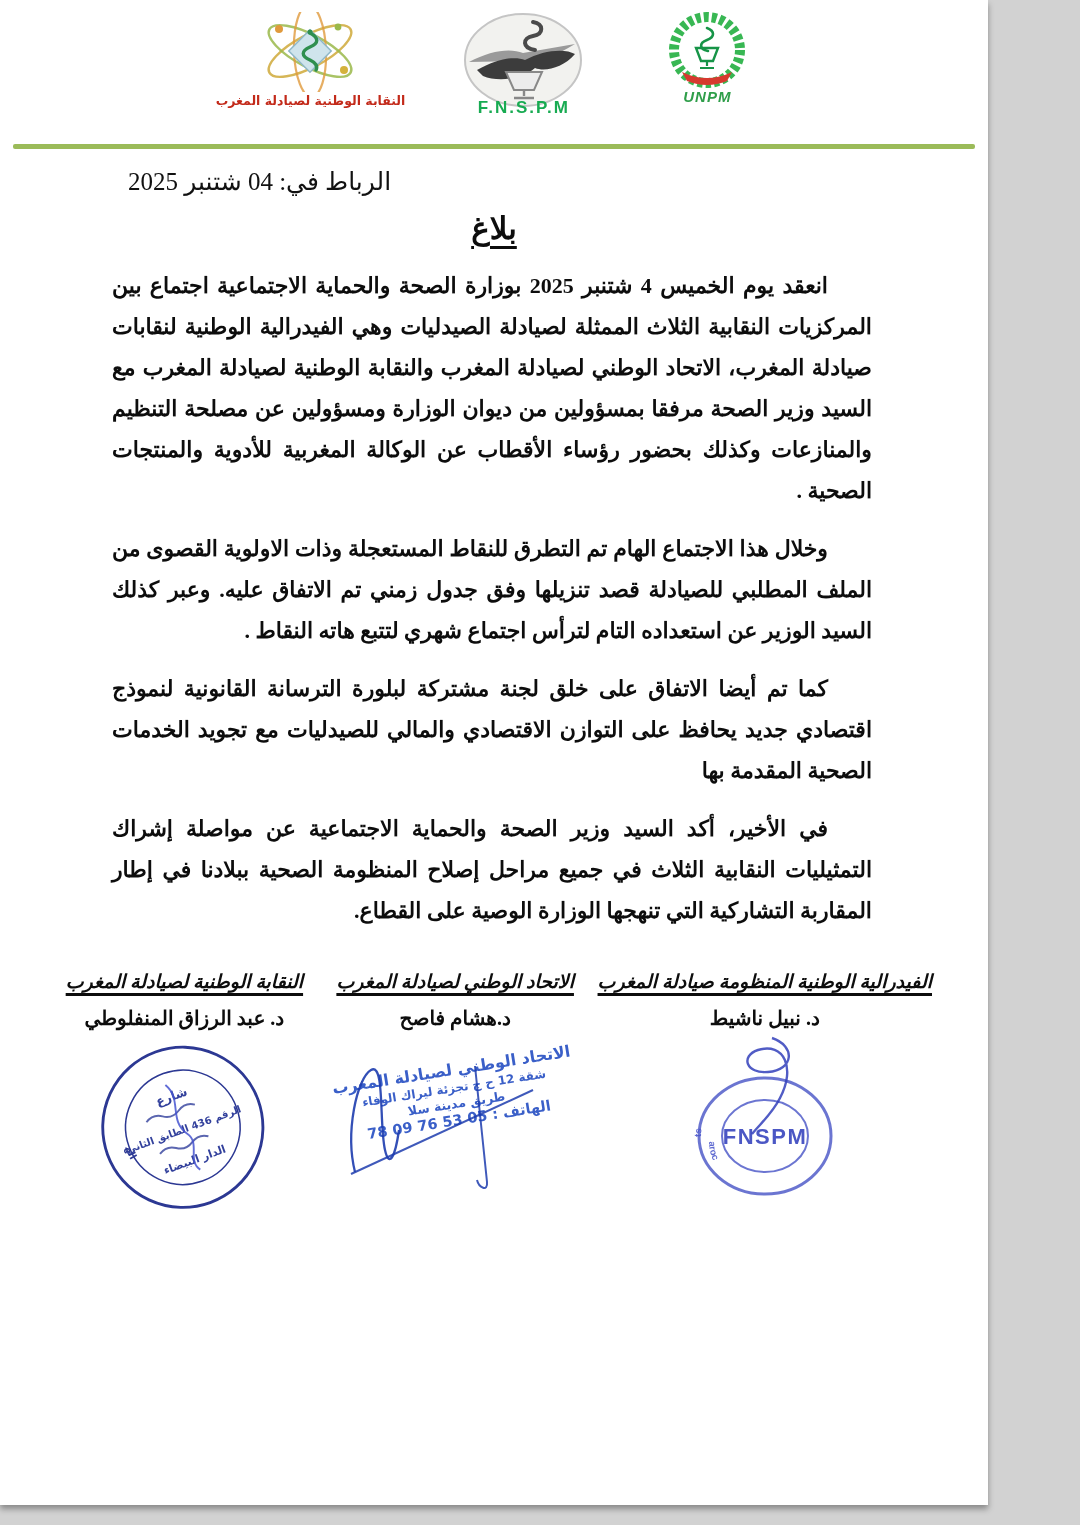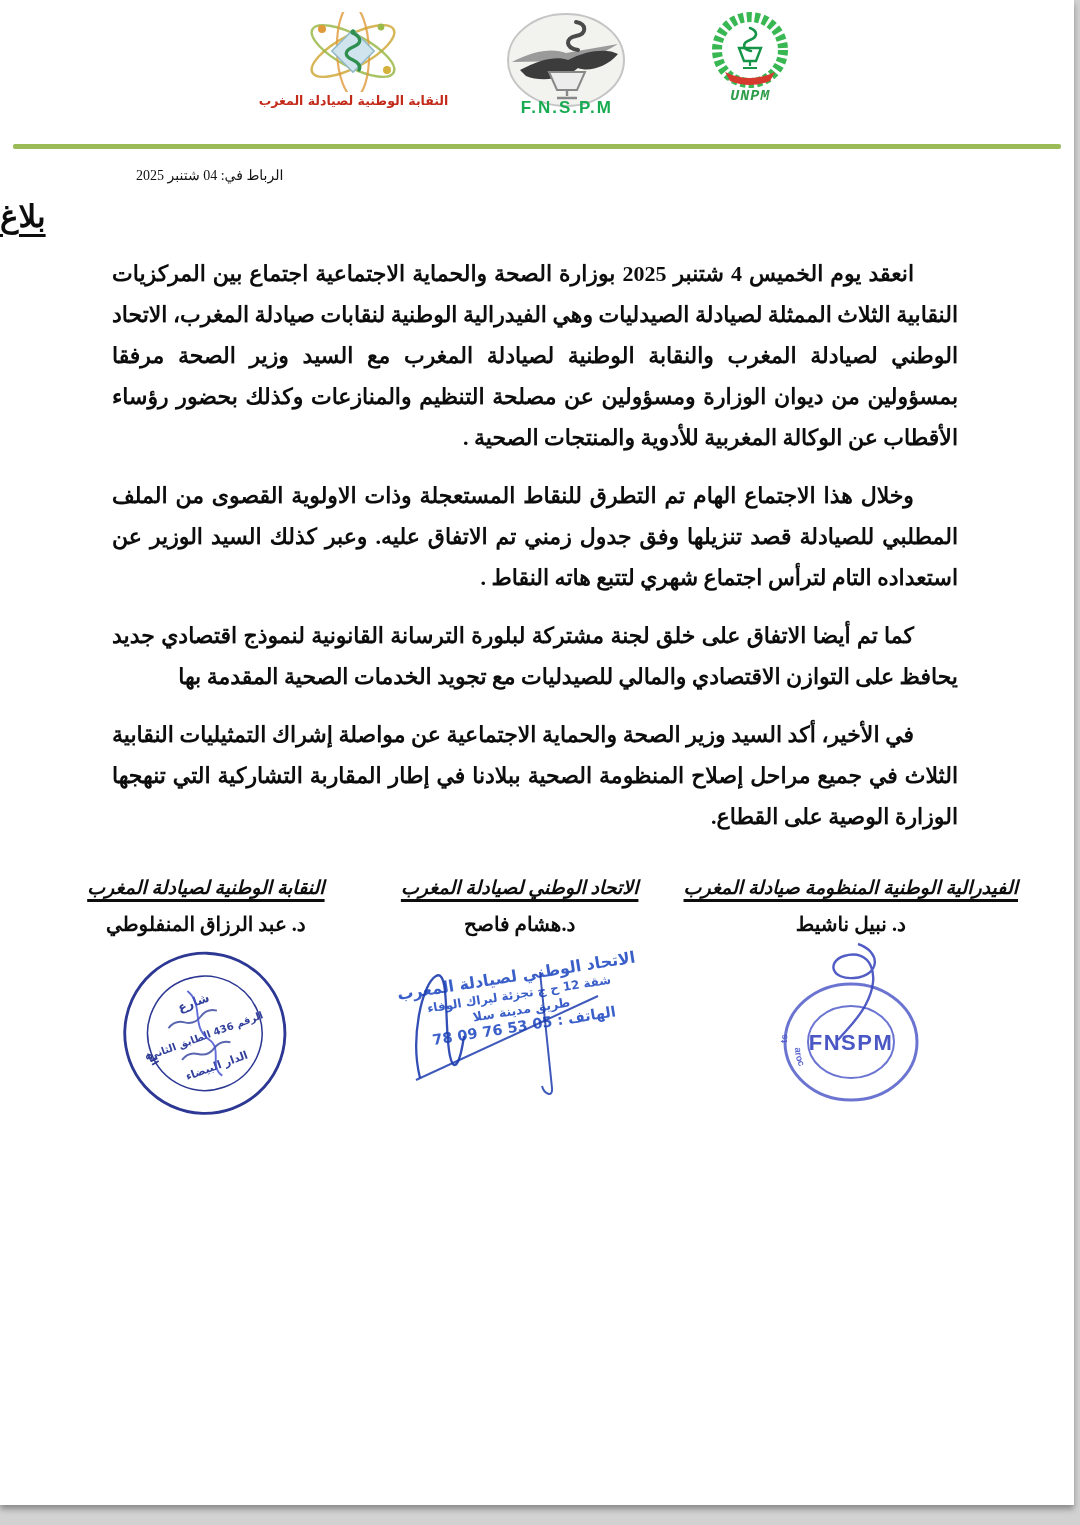--- a/index.html
+++ b/index.html
@@ -4,21 +4,21 @@
 <style>
   html,body{margin:0;padding:0;}
   body{
     width:1080px;height:1525px;
     background:#d2d2d2;
     font-family:"Liberation Serif","DejaVu Serif",serif;
     overflow:hidden;
   }
   .page{
     position:relative;
-    width:1074px;height:1505px;
+    width:988px;height:1505px;
     background:#ffffff;
     box-shadow:0 4px 6px rgba(0,0,0,.35);
   }
   
   .logos-row{
     display:flex;justify-content:center;align-items:flex-start;
     gap:46px;padding-top:12px;height:118px;
   }
   .logo-block{display:flex;flex-direction:column;align-items:center;}
   .logo-caption-red{
@@ -26,37 +26,37 @@
     color:#c32a1a;font-weight:bold;font-size:12.5px;margin-top:1px;
     direction:rtl;white-space:nowrap;
   }
   .logo-caption-green{
     font-family:"Liberation Sans","DejaVu Sans",sans-serif;
     color:#18ab52;font-weight:bold;font-size:17px;letter-spacing:2px;
     margin-top:-10px;
     text-align:center;
   }
   .logo-caption-unpm{
-    font-family:Liberation Mono, monospace;
+    font-family:Liberation Sans, sans-serif;
     color:#2f9e4a;font-weight:bold;font-style:italic;font-size:15px;
     letter-spacing:1px;margin-top:-2px;
   }
   
   .divider{
     margin:14px 13px 0 13px;height:5px;background:#9bbb59;border-radius:2px;
   }
   
   .date-line{
     direction:rtl;width:max-content;
     margin:18px 0 0 0;padding-left:0;
-    position:relative;left:136px;
-    font-size:14px;color:#111;
+    position:relative;left:128px;
+    font-size:25px;color:#111;
   }
   .doc-title{
-    margin:14px 0 12px 0;
+    text-align:center;margin:14px 0 12px 0;
     font-size:31px;font-weight:bold;color:#0d0d0d;
     text-decoration:underline;text-decoration-thickness:2.5px;text-underline-offset:7px;
   }
   
   .doc-body{padding:6px 116px 0 112px;}
   .doc-body p{
     direction:rtl;text-align:justify;
     font-size:22px;font-weight:bold;color:#0d0d0d;
     line-height:41px;text-indent:44px;
     margin:0 0 17px 0;

